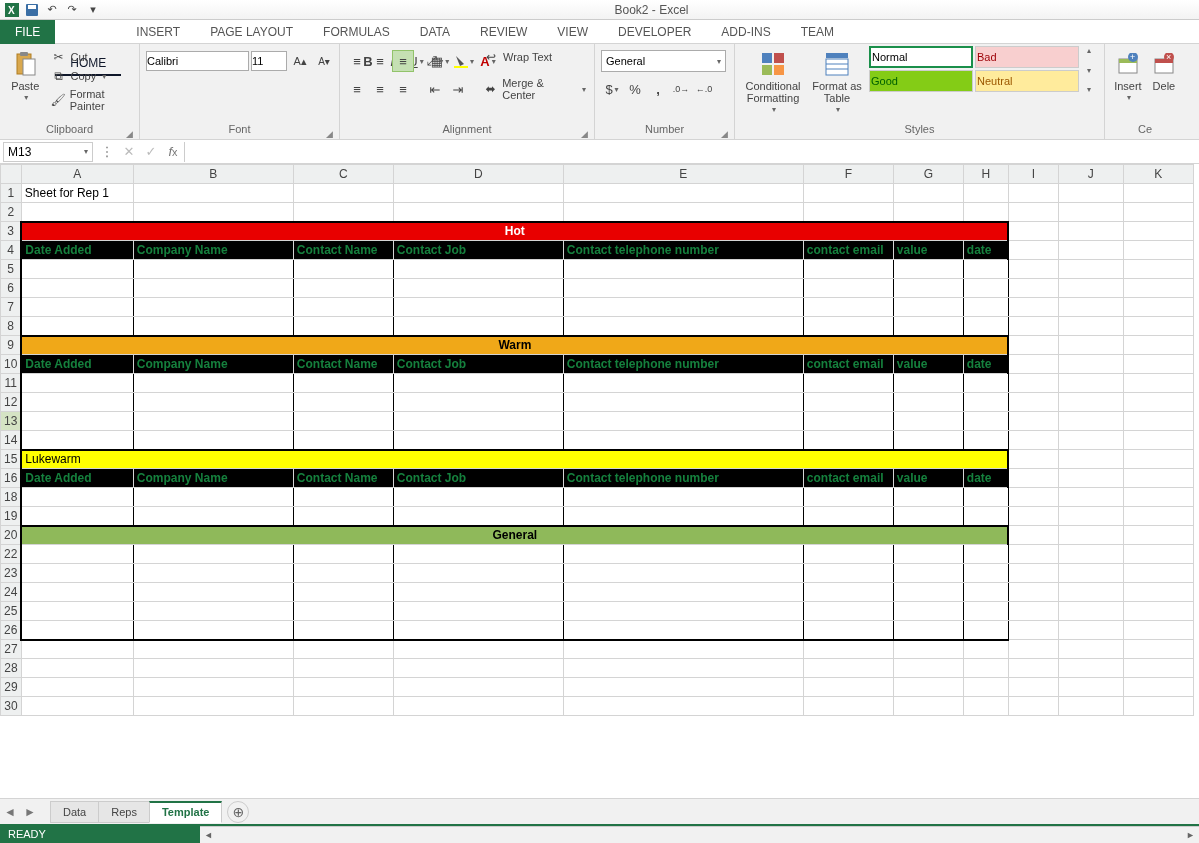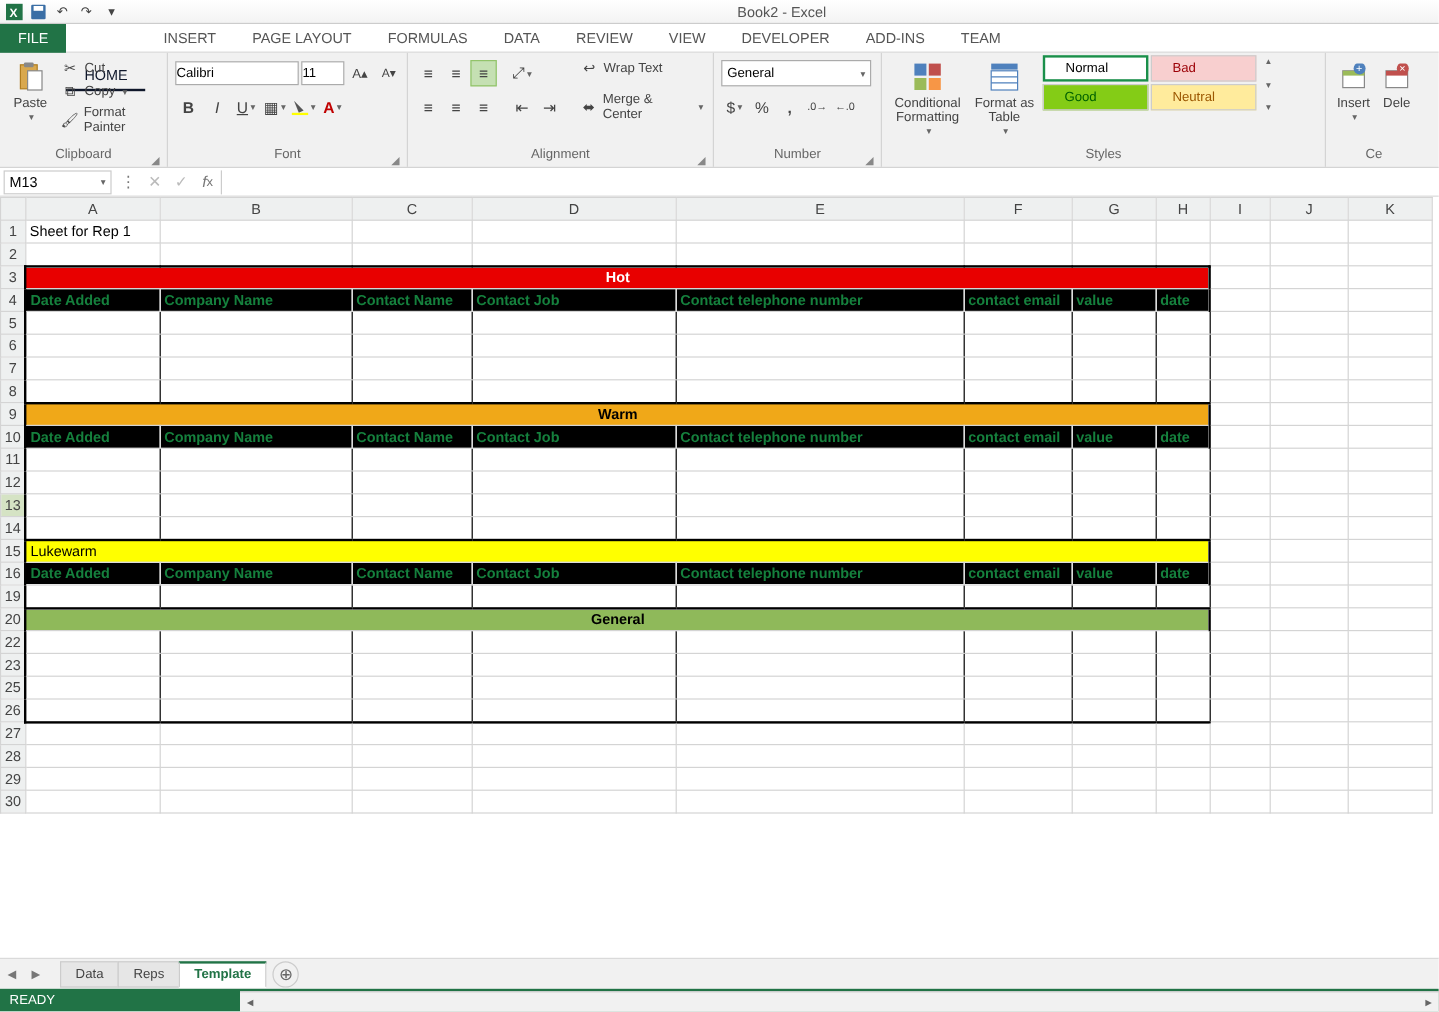--- a/index.html
+++ b/index.html
@@ -24,21 +24,21 @@
 .btn-sm .ic { width:16px; height:14px; display:flex; align-items:center; justify-content:center; font-size:12px;}
 .dd { font-size:8px; color:#666; padding-left:2px;}
 .font-row { display:flex; gap:2px; align-items:center;}
 .font-row select,.font-row input { font-size:11px; height:20px; border:1px solid #ababab; background:#fff;}
 .fontname { width:103px;}
 .fontsize { width:36px;}
 .ic-btn { width:22px; height:22px; display:flex; align-items:center; justify-content:center; font-size:13px; color:#444; cursor:pointer;}
 .ic-btn.sel { background:#c5e0b3; border:1px solid #92c36a;}
 .row { display:flex; gap:1px; align-items:center;}
 .numfmt { width:125px; height:22px; border:1px solid #ababab; background:#fff; font-size:11px; padding:0 4px; display:flex; align-items:center; justify-content:space-between;}
-.style-box { width:88px; height:22px; border:1px solid #ccc; font-size:11px; display:flex; align-items:center; padding:0 17px;}
+.style-box { width:104px; height:22px; border:1px solid #ccc; font-size:11px; display:flex; align-items:center; padding:0 1px;}
 .sb-normal { background:#fff; border:2px solid #1a8f4a; color:#000;}
 .sb-bad { background:#f8cfcf; color:#9c0006;}
 .sb-good { background:#84cc16; color:#006100;}
 .sb-neutral { background:#ffeb9c; color:#9c5700;}
 .styles-grid { display:flex; flex-direction:column; gap:2px;}
 .styles-grid .srow { display:flex; gap:2px;}
 .formula-bar { height:24px; display:flex; align-items:center; border-bottom:1px solid #d4d4d4; background:#fff;}
 .namebox { width:90px; height:20px; border:1px solid #ccc; margin:0 3px; padding:0 4px; font-size:12px; display:flex; align-items:center; justify-content:space-between;}
 .fx-btn { width:22px; height:20px; display:flex; align-items:center; justify-content:center; color:#777; font-size:13px;}
 .fx-input { flex:1; height:20px; border-left:1px solid #ccc; padding:0 4px;}
@@ -134,21 +134,21 @@
         <div class="btn-sm">
             <span class="ic">🖌</span>
             <span>Format Painter</span>
           </div>
       </div>
     </div>
     <div class="group-label"><span>Clipboard</span><span class="dl">◢</span></div>
   </div>
 
   <div class="group" style="width:200px">
-    <div class="group-body" style="flex-direction:column; gap:6px; padding-top:4px;">
+    <div class="group-body" style="flex-direction:row; gap:22px; padding-top:4px;">
       <div class="font-row">
         <input class="fontname" value="Calibri" style="">
         <input class="fontsize" value="11" style="">
         <div class="ic-btn" style="font-size:11px">A▴</div>
         <div class="ic-btn" style="font-size:10px">A▾</div>
       </div>
       <div class="font-row">
         <div class="ic-btn">
             <b>B</b>
           </div>
@@ -543,20 +543,34 @@
           <td class="hdr">Contact Job</td>
           <td class="hdr">Contact telephone number</td>
           <td class="hdr">contact email</td>
           <td class="hdr">value</td>
           <td class="hdr br">date</td>
           <td></td>
           <td></td>
           <td></td>
         </tr>
         <tr class="">
+          <th class="rowhdr">18</th>
+          <td class=" bl" style="border-right:1px solid #000"></td>
+          <td class="" style="border-right:1px solid #000"></td>
+          <td class="" style="border-right:1px solid #000"></td>
+          <td class="" style="border-right:1px solid #000"></td>
+          <td class="" style="border-right:1px solid #000"></td>
+          <td class="" style="border-right:1px solid #000"></td>
+          <td class="" style="border-right:1px solid #000"></td>
+          <td class=" br" style="border-right:1px solid #000"></td>
+          <td></td>
+          <td></td>
+          <td></td>
+        </tr>
+        <tr class="">
           <th class="rowhdr">19</th>
           <td class=" bl bb" style="border-right:1px solid #000"></td>
           <td class=" bb" style="border-right:1px solid #000"></td>
           <td class=" bb" style="border-right:1px solid #000"></td>
           <td class=" bb" style="border-right:1px solid #000"></td>
           <td class=" bb" style="border-right:1px solid #000"></td>
           <td class=" bb" style="border-right:1px solid #000"></td>
           <td class=" bb" style="border-right:1px solid #000"></td>
           <td class=" br bb" style="border-right:1px solid #000"></td>
           <td></td>
@@ -579,20 +593,34 @@
           <td class="" style="border-right:1px solid #000"></td>
           <td class="" style="border-right:1px solid #000"></td>
           <td class="" style="border-right:1px solid #000"></td>
           <td class=" br" style="border-right:1px solid #000"></td>
           <td></td>
           <td></td>
           <td></td>
         </tr>
         <tr class="">
           <th class="rowhdr">23</th>
+          <td class=" bl" style="border-right:1px solid #000"></td>
+          <td class="" style="border-right:1px solid #000"></td>
+          <td class="" style="border-right:1px solid #000"></td>
+          <td class="" style="border-right:1px solid #000"></td>
+          <td class="" style="border-right:1px solid #000"></td>
+          <td class="" style="border-right:1px solid #000"></td>
+          <td class="" style="border-right:1px solid #000"></td>
+          <td class=" br" style="border-right:1px solid #000"></td>
+          <td></td>
+          <td></td>
+          <td></td>
+        </tr>
+        <tr class="">
+          <th class="rowhdr">24</th>
           <td class=" bl" style="border-right:1px solid #000"></td>
           <td class="" style="border-right:1px solid #000"></td>
           <td class="" style="border-right:1px solid #000"></td>
           <td class="" style="border-right:1px solid #000"></td>
           <td class="" style="border-right:1px solid #000"></td>
           <td class="" style="border-right:1px solid #000"></td>
           <td class="" style="border-right:1px solid #000"></td>
           <td class=" br" style="border-right:1px solid #000"></td>
           <td></td>
           <td></td>

